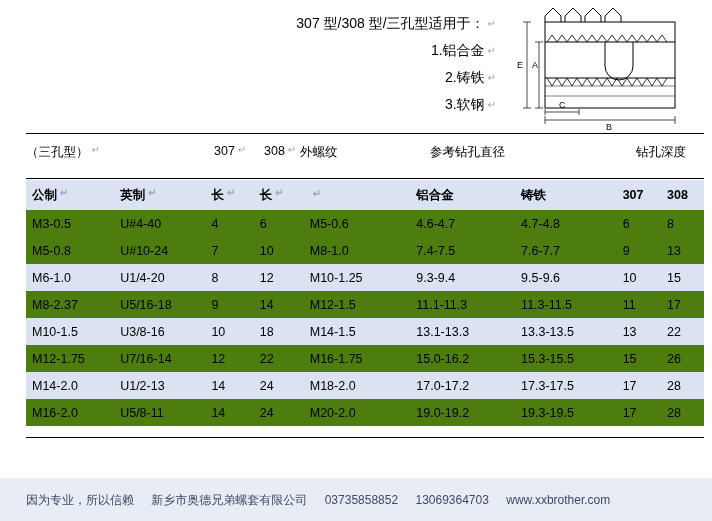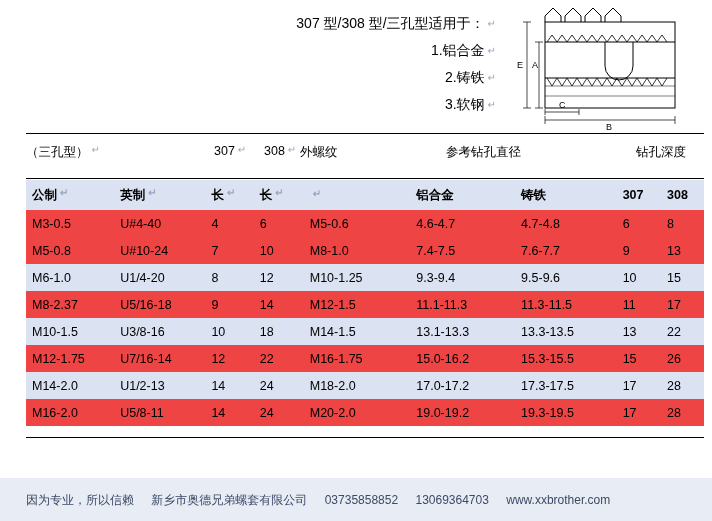--- a/index.html
+++ b/index.html
@@ -86,21 +86,21 @@
     padding: 0;
     height: 27px;
     vertical-align: middle;
     white-space: nowrap;
   }
   tr.head td {
     background: #dbe2f1;
     font-weight: bold;
     height: 30px;
   }
-  tr.odd td { background: #ef4444; }
+  tr.odd td { background: #4d7c0f; }
   tr.even td { background: #dbe2f1; }
   .c0 { width: 88px; padding-left: 6px !important; }
   .c1 { width: 92px; padding-left: 6px !important; }
   .c2 { width: 46px; padding-left: 6px !important; }
   .c3 { width: 48px; padding-left: 6px !important; }
   .c4 { width: 110px; padding-left: 6px !important; }
   .c5 { width: 108px; padding-left: 6px !important; }
   .c6 { width: 104px; padding-left: 6px !important; }
   .c7 { width: 42px; padding-left: 6px !important; }
   .c8 { width: 40px; padding-left: 6px !important; }
@@ -179,21 +179,21 @@
   </div>
 
   <div class="rule rule-top"></div>
   <div class="rule rule-bottom"></div>
 
   <div class="hdr-row">
     <div class="hdr-cell" style="left:0px;"><span>（三孔型）</span><span class="pilcrow">↵</span></div>
     <div class="hdr-cell" style="left:188px;"><span>307</span><span class="pilcrow">↵</span></div>
     <div class="hdr-cell" style="left:238px;"><span>308</span><span class="pilcrow">↵</span></div>
     <div class="hdr-cell" style="left:274px;"><span>外螺纹</span></div>
-    <div class="hdr-cell" style="left:420px;font-family:Liberation Serif, serif;"><span>参考钻孔直径</span></div>
+    <div class="hdr-cell" style="left:404px;font-family:Liberation Serif, serif;"><span>参考钻孔直径</span></div>
     <div class="hdr-cell" style="left:610px;"><span>钻孔深度</span></div>
   </div>
 
   <table class="spec">
     <tbody>
       <tr class="head">
         <td class="c0"><span>公制</span><span class="pilcrow">↵</span></td>
         <td class="c1"><span>英制</span><span class="pilcrow">↵</span></td>
         <td class="c2"><span>长</span><span class="pilcrow">↵</span></td>
         <td class="c3"><span>长</span><span class="pilcrow">↵</span></td>

